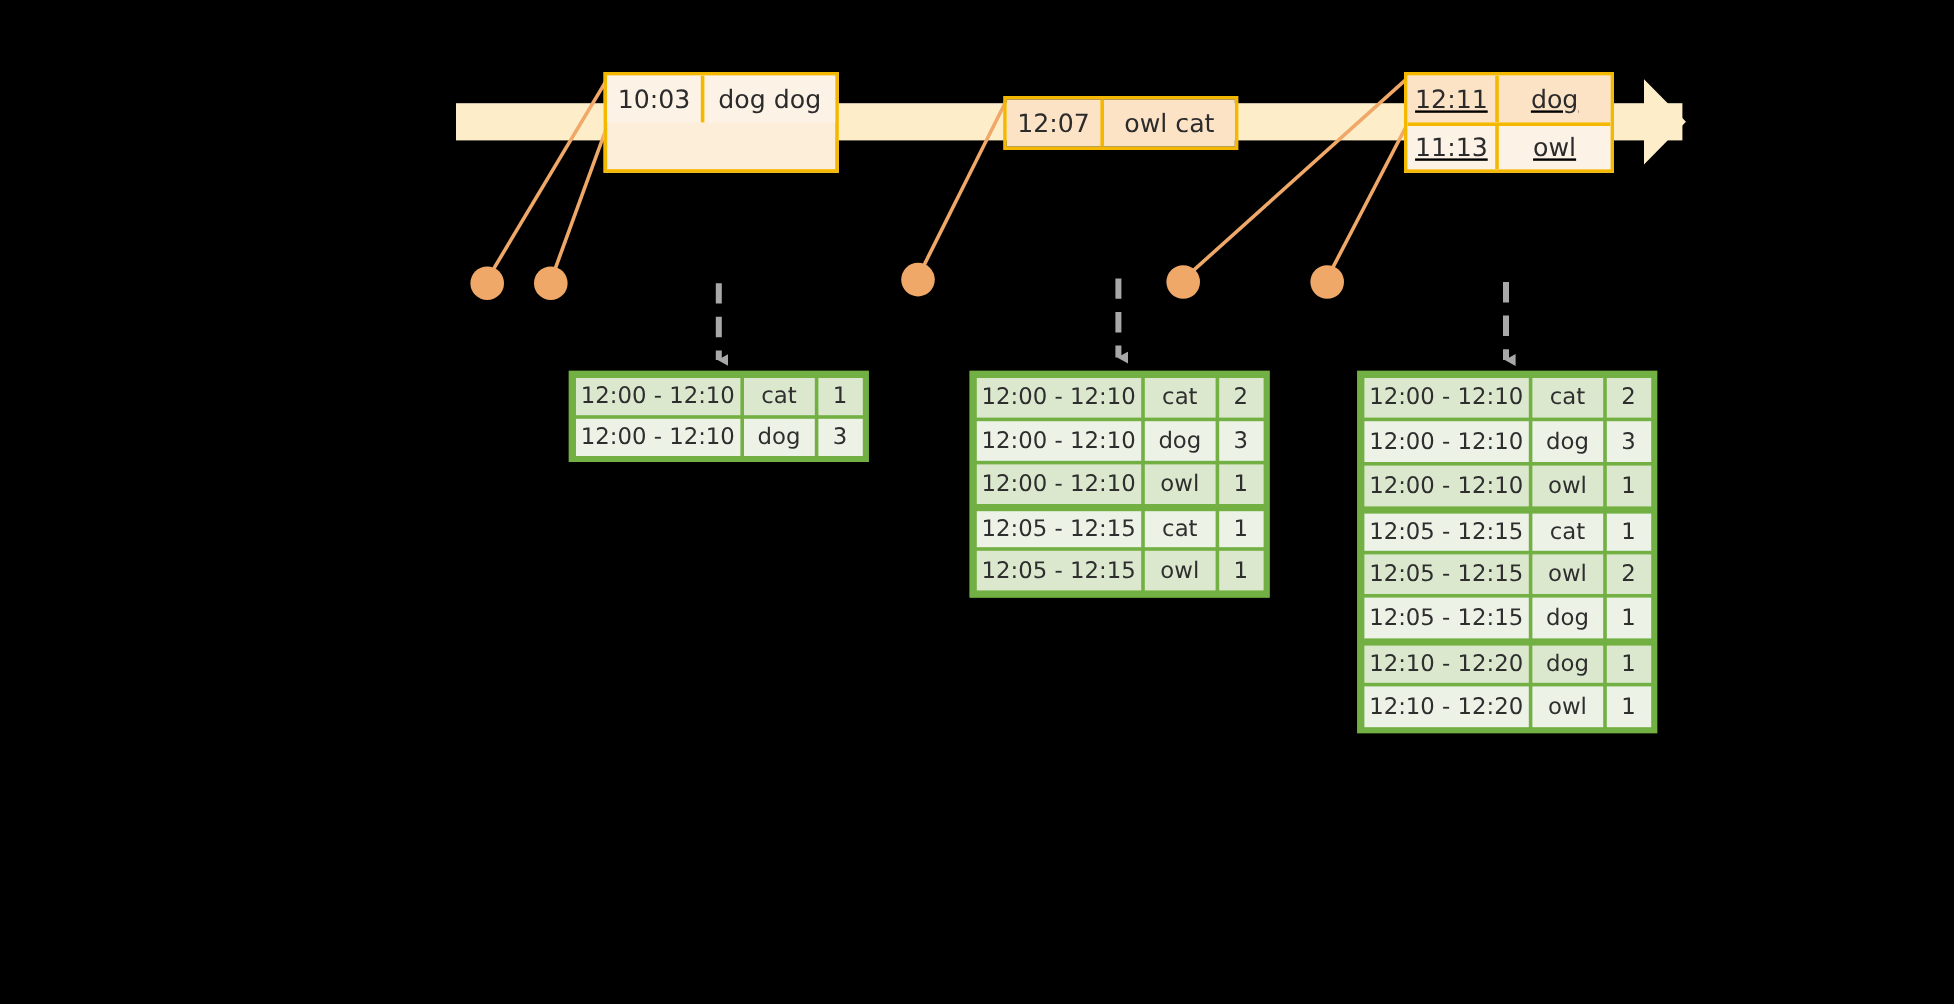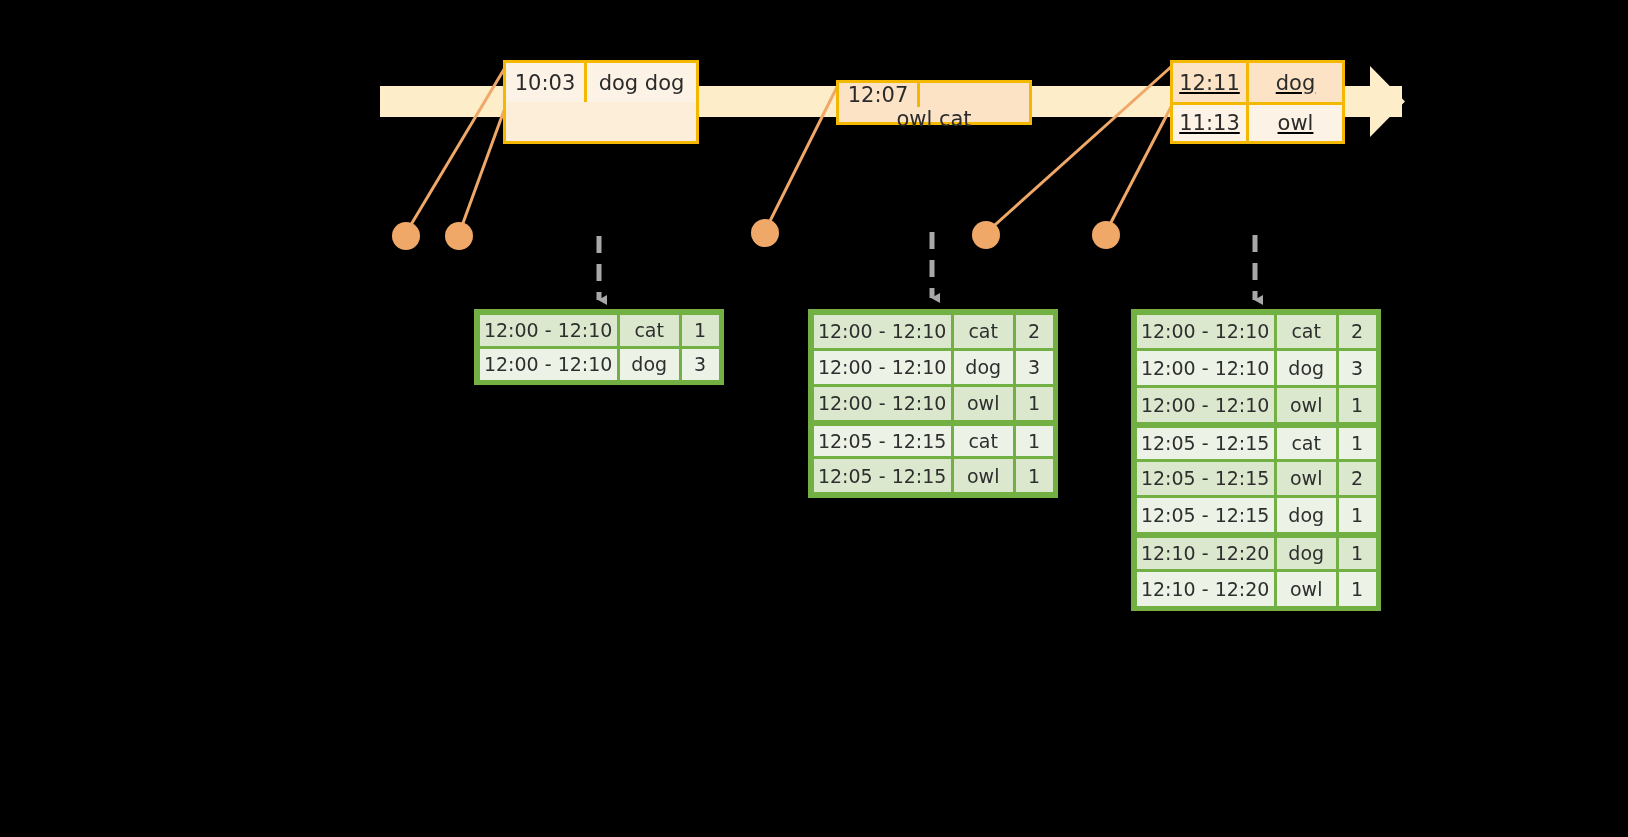--- a/index.html
+++ b/index.html
@@ -129,21 +129,21 @@
   </svg>
 
   <div class="event-box" style="left:503px; top:60px; width:196px; height:84px;">
     <div class="event-row row-b">
       <span class="event-time" style="width:81px;">10:03</span>
       <span class="event-words">dog dog</span>
     </div>
   </div>
 
   <div class="event-box" style="left:836px; top:80px; width:196px; height:45px;">
-    <div class="event-row row-a" style="height:39px;flex-direction:column;">
+    <div class="event-row row-a" style="height:39px;">
       <span class="event-time" style="width:81px;">12:07</span>
       <span class="event-words">owl cat</span>
     </div>
   </div>
 
   <div class="event-box" style="left:1170px; top:60px; width:175px; height:84px;text-decoration:underline;">
     <div class="event-row row-a">
       <span class="event-time" style="width:76px;">12:11</span>
       <span class="event-words">dog</span>
     </div>

